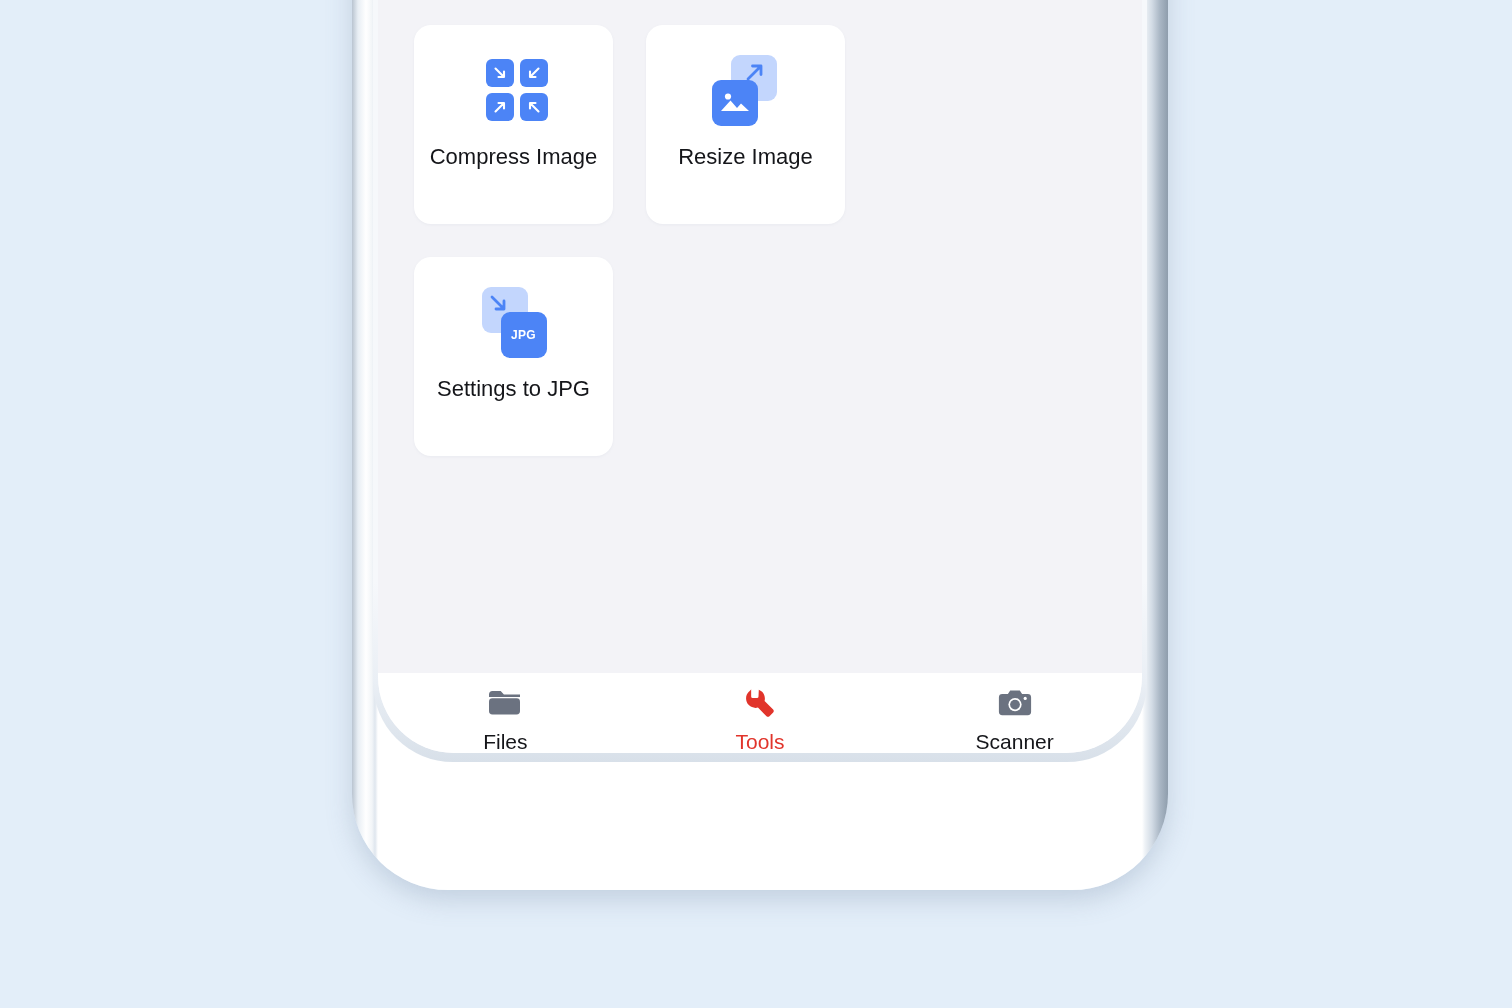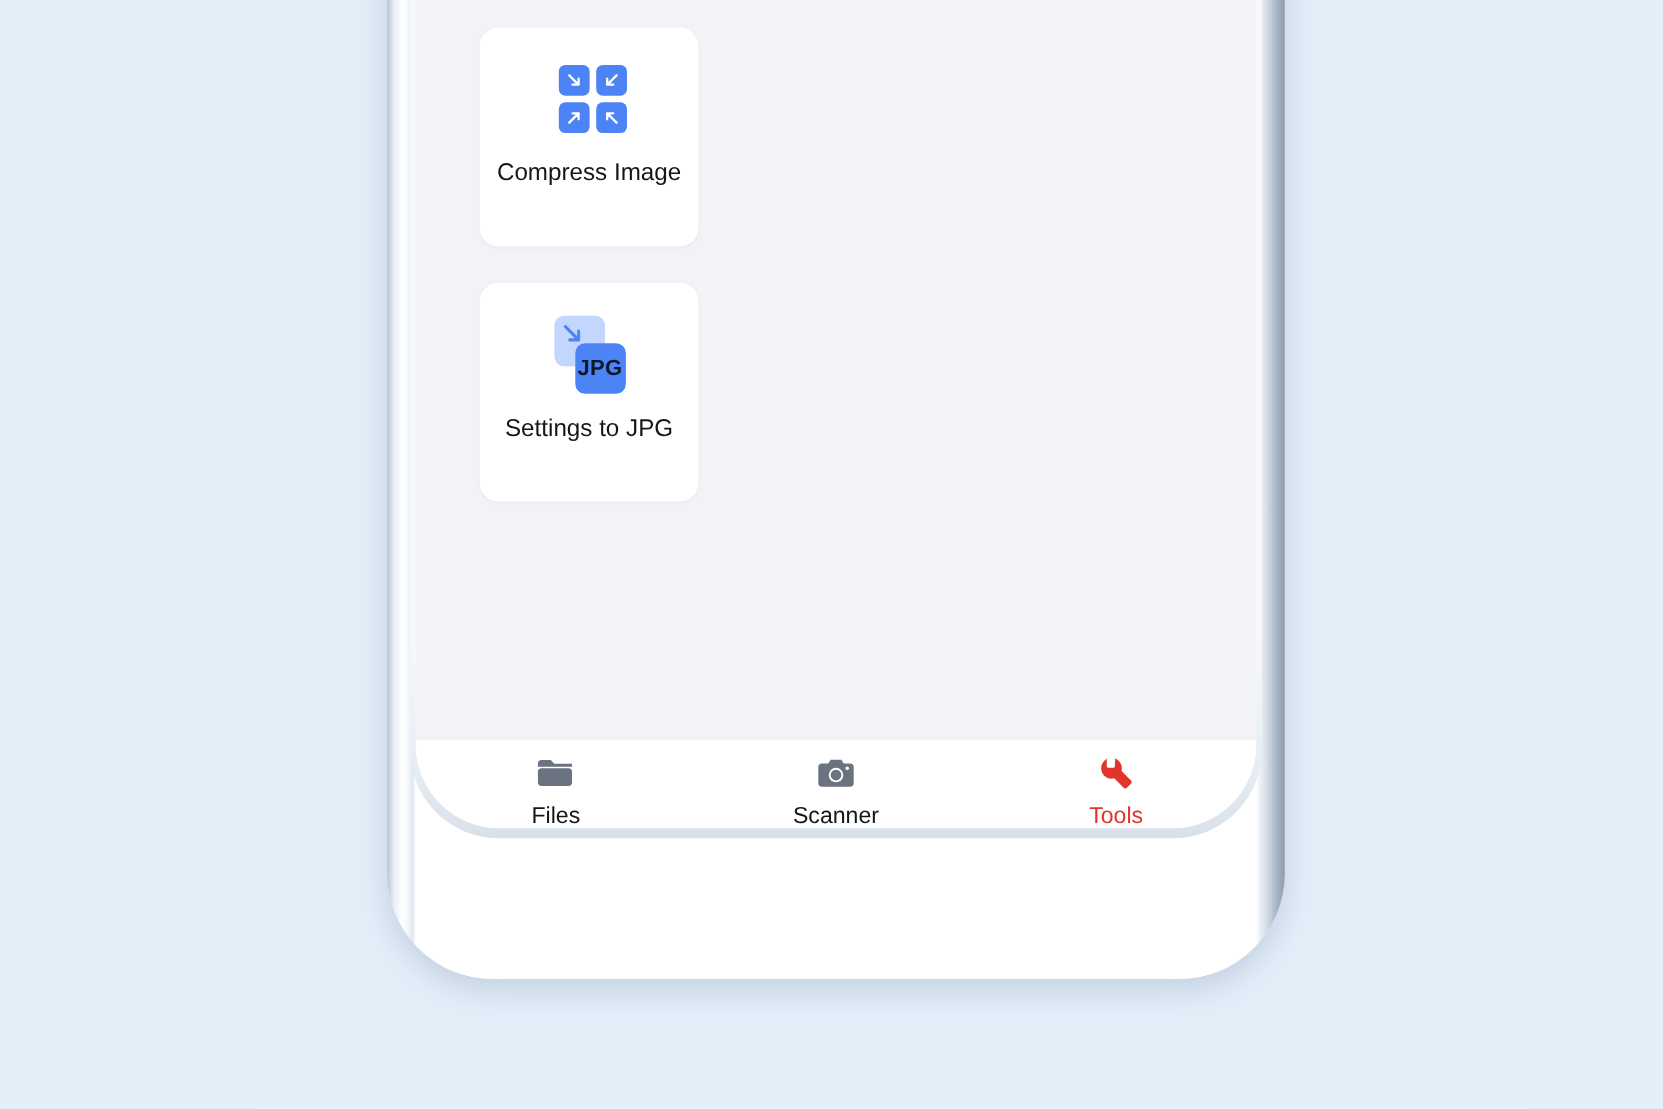--- a/index.html
+++ b/index.html
@@ -64,27 +64,26 @@
   #screen-content {
     position:absolute;
     left:0; top:0;
     width:764px; height:913px;
     background:#F3F3F7;
   }
 
   
   .tool-grid {
     position:absolute;
-    left:58px;
+    left:36px;
     top:265px;
     width:662px;
     display:flex;
     flex-wrap:wrap;
     gap:33px;
-    flex-direction:column;
   }
   .tool-card {
     width:199px;
     height:199px;
     background:#FFFFFF;
     border-radius:17px;
     box-shadow:0 1px 3px rgba(130,140,160,0.08);
     display:flex;
     flex-direction:column;
     align-items:center;
@@ -123,22 +122,22 @@
   
   .layer { position:absolute; border-radius:9px; }
   .layer.light { background:#C3D6FD; }
   .layer.solid { background:#4C84F6; }
   .layer svg { position:absolute; }
   .jpg-text {
     position:absolute;
     left:0; top:0;
     width:100%; height:100%;
     display:flex; align-items:center; justify-content:center;
-    color:#0f172a;
-    font-size:20px;
+    color:#ffffff;
+    font-size:12px;
     font-weight:700;
     letter-spacing:0.3px;
   }
 
   
   #tabbar {
     position:absolute;
     left:0;
     top:913px;
     width:764px;
@@ -194,20 +193,36 @@
                 <div class="sq br">
                   <svg width="18" height="18" viewBox="0 0 18 18">
                       <path d="M13.5 13.5 L5 5 M5 5 L10.5 5 M5 5 L5 10.5" stroke="#fff" stroke-width="2.1" fill="none" stroke-linecap="round" stroke-linejoin="round"></path>
                     </svg>
                 </div>
               </div>
             </div>
             <div class="tool-label">Compress Image</div>
           </div>
 
+          <div class="tool-card">
+            <div class="tool-icon">
+              <div class="layer light" style="left:24px; top:0; width:46px; height:46px;">
+                <svg width="26" height="26" viewBox="0 0 26 26" style="left:11px; top:5px;">
+                  <path d="M6 19 L19 6 M19 6 L10.5 6 M19 6 L19 14.5" stroke="#4C84F6" stroke-width="2.8" fill="none" stroke-linecap="round" stroke-linejoin="round"></path>
+                </svg>
+              </div>
+              <div class="layer solid" style="left:5px; top:25px; width:46px; height:46px;">
+                <svg width="30" height="30" viewBox="0 0 30 30" style="left:8px; top:8px;">
+                  <circle cx="8" cy="8.5" r="3.1" fill="#fff"></circle>
+                  <path d="M1 23 L10.5 12.5 L17 20 L21 15.5 L29 23 Z" fill="#fff"></path>
+                </svg>
+              </div>
+            </div>
+            <div class="tool-label">Resize Image</div>
+          </div>
 
           <div class="tool-card">
             <div class="tool-icon">
               <div class="layer light" style="left:7px; top:0; width:46px; height:46px;">
                 <svg width="24" height="24" viewBox="0 0 24 24" style="left:5px; top:5px;">
                   <path d="M5 5 L17 17 M17 17 L17 9 M17 17 L9 17" stroke="#4C84F6" stroke-width="2.8" fill="none" stroke-linecap="round" stroke-linejoin="round"></path>
                 </svg>
               </div>
               <div class="layer solid" style="left:26px; top:25px; width:46px; height:46px;">
                 <div class="jpg-text">JPG</div>
@@ -223,47 +238,47 @@
       <div id="tabbar">
 
         <div class="tab">
           <div class="tab-icon">
             <svg width="36" height="30" viewBox="0 0 36 30">
               <path d="M2 6.5 a3.5 3.5 0 0 1 3.5-3.5 h8.2 l3.2 3.4 H33 V9 H2 Z" fill="#6B7280"></path>
               <rect x="2" y="10.3" width="31" height="16.2" rx="3.4" fill="#6B7280"></rect>
             </svg>
           </div>
           <div class="tab-label">Files</div>
+        </div>
+
+        <div class="tab active">
+          <div class="tab-icon">
+            <svg width="36" height="36" viewBox="0 0 36 36">
+              <g transform="rotate(-45 18 18)">
+                <path d="M18 2.2 c-5.2 0-9.4 4.2-9.4 9.4 0 3.5 1.9 6.5 4.7 8.2 v12.1 c0 1.2 1 2.1 2.1 2.1 h5.2
+                         c1.2 0 2.1-0.9 2.1-2.1 V19.8 c2.8-1.7 4.7-4.7 4.7-8.2 0-1.4-0.3-2.7-0.8-3.9
+                         L21.6 12.3 a1.6 1.6 0 0 1-2.3 0 l-2.9-2.9 a1.6 1.6 0 0 1 0-2.3 l5-5
+                         C20.3 2.5 19.2 2.2 18 2.2 Z" fill="#E1342B"></path>
+              </g>
+            </svg>
+          </div>
+          <div class="tab-label">Tools</div>
         </div>
 
         <div class="tab">
           <div class="tab-icon">
             <svg width="36" height="30" viewBox="0 0 36 30">
               <path d="M13.2 2.6 h9.6 l2.3 3.4 h5.6 a3.4 3.4 0 0 1 3.4 3.4 v14.4
                        a3.4 3.4 0 0 1-3.4 3.4 H5.3 a3.4 3.4 0 0 1-3.4-3.4 V9.4
                        a3.4 3.4 0 0 1 3.4-3.4 h5.6 Z" fill="#6B7280"></path>
               <circle cx="18" cy="16.6" r="6.6" fill="#FFFFFF"></circle>
               <circle cx="18" cy="16.6" r="4.9" fill="#6B7280"></circle>
               <circle cx="28.2" cy="10.4" r="1.6" fill="#FFFFFF"></circle>
             </svg>
           </div>
           <div class="tab-label">Scanner</div>
         </div>
 
-        <div class="tab active">
-          <div class="tab-icon">
-            <svg width="36" height="36" viewBox="0 0 36 36">
-              <g transform="rotate(-45 18 18)">
-                <path d="M18 2.2 c-5.2 0-9.4 4.2-9.4 9.4 0 3.5 1.9 6.5 4.7 8.2 v12.1 c0 1.2 1 2.1 2.1 2.1 h5.2
-                         c1.2 0 2.1-0.9 2.1-2.1 V19.8 c2.8-1.7 4.7-4.7 4.7-8.2 0-1.4-0.3-2.7-0.8-3.9
-                         L21.6 12.3 a1.6 1.6 0 0 1-2.3 0 l-2.9-2.9 a1.6 1.6 0 0 1 0-2.3 l5-5
-                         C20.3 2.5 19.2 2.2 18 2.2 Z" fill="#E1342B"></path>
-              </g>
-            </svg>
-          </div>
-          <div class="tab-label">Tools</div>
-        </div>
-
 
       </div>
     </div>
   </div>
 </div>
 
 </body></html>

